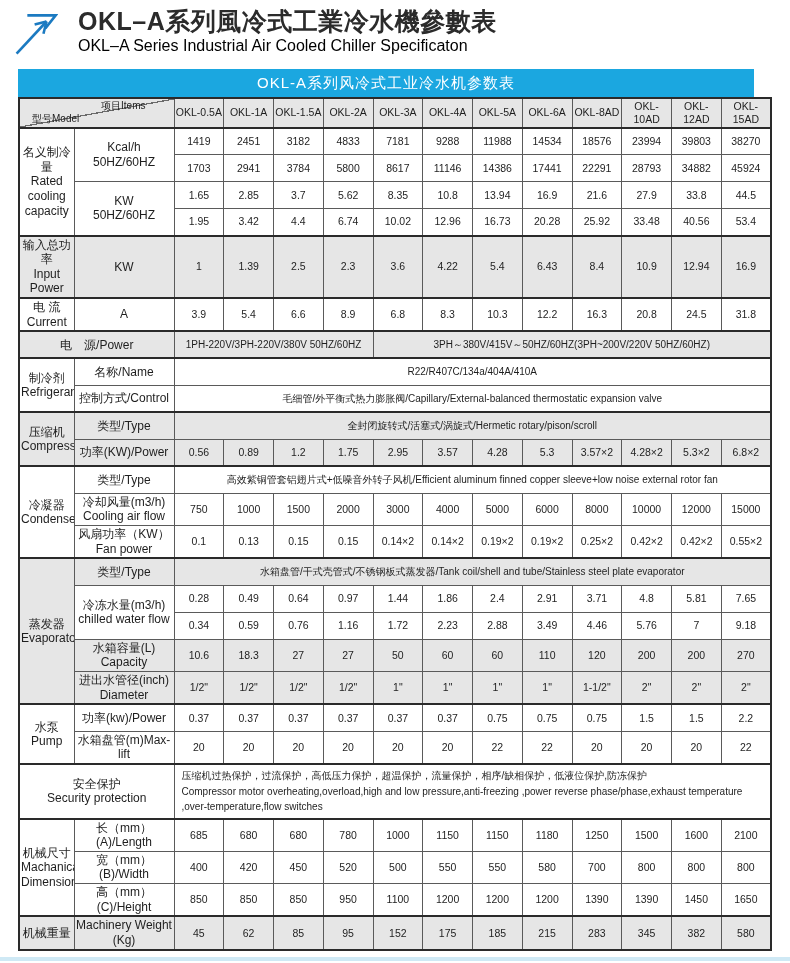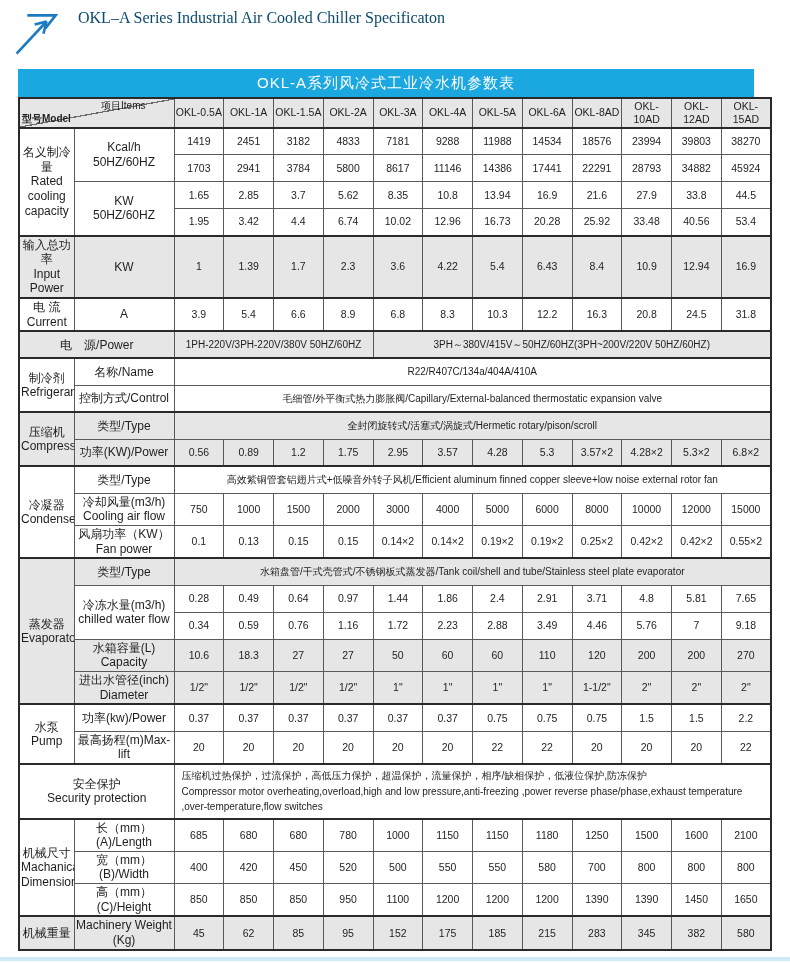--- a/index.html
+++ b/index.html
@@ -5,21 +5,21 @@
   html,body{margin:0;padding:0;background:#fff;}
   body{
     width:790px;height:963px;overflow:hidden;position:relative;
     font-family:"Liberation Sans","DejaVu Sans",sans-serif;color:#222;
   }
   
   .page-header{position:relative;padding:8px 0 0 14px;height:54px;}
   .logo{position:absolute;left:12px;top:10px;width:46px;height:46px;}
   .titles{margin-left:64px;}
   .title-zh{font-size:25px;font-weight:700;letter-spacing:0.5px;color:#2b2b2b;line-height:1.1;}
-  .title-en{font-size:16px;font-weight:400;color:#0c4a6e;line-height:1.25;font-family:Liberation Serif, serif;}
+  .title-en{font-size:16px;font-weight:400;color:#000000;line-height:1.25;}
   
   .banner{
     margin:7px 36px 0 18px;height:28px;background:#1ba7e0;color:#fff;
     font-size:15px;display:flex;align-items:center;justify-content:center;
     letter-spacing:1px;
   }
   
   table.spec{
     margin:0 18px;width:754px;border-collapse:collapse;table-layout:fixed;
     border:2px solid #2a2a2a;
@@ -63,41 +63,42 @@
   tr[data-name="row-width"],tr[data-name="row-height"]{height:18px;}
   tr[data-name="row-security-protection"]{height:56px;}
   tr[data-name="row-machinery-weight"]{height:30px;}
   
   th.corner{
     position:relative;height:100%;
     background-image:linear-gradient(to bottom right,
       transparent calc(50% - 0.6px), #6a6a6a calc(50% - 0.6px),
       #6a6a6a calc(50% + 0.6px), transparent calc(50% + 0.6px));
   }
-  th.corner .c-model{position:absolute;left:2px;bottom:1px;font-size:10px;font-weight:700;}
+  th.corner .c-model{position:absolute;left:12px;bottom:1px;font-size:10px;font-weight:400;}
   th.corner .c-items{position:absolute;right:28px;top:1px;font-size:10px;font-weight:400;}
   
   .notes{margin:13px 10px 0 18px;font-size:10px;color:#333;line-height:1.5;}
   .notes .note-line{white-space:pre-wrap;text-align:center;}
   
   .footer-bar{position:absolute;left:0;bottom:2px;width:790px;height:4px;background:#cfe9f5;}
 </style>
 </head>
 <body data-name="spec-sheet-page">
 
 <div class="page-header" data-name="page-header">
   <svg class="logo" data-name="arrow-up-right-icon" viewBox="0 0 60 60">
     <g fill="none" stroke="#1b7ac1" stroke-width="3.4">
       <path d="M20 7 L57 7 L43.5 24"></path>
       <path d="M6 57 L45 15"></path>
       <path d="M45 15 L29.5 19"></path>
       <path d="M45 15 L41 31"></path>
     </g>
   </svg>
   <div class="titles" data-name="title-block">
+    <div class="title-zh" data-name="page-title-zh">OKL–A系列風冷式工業冷水機參數表</div>
     <div class="title-en" data-name="page-title-en">OKL–A Series Industrial Air Cooled Chiller Specificaton</div>
   </div>
 </div>
 
 <div class="banner" data-name="table-title-banner">OKL-A系列风冷式工业冷水机参数表</div>
 
 <table class="spec" data-name="spec-table">
   <colgroup>
     <col style="width:55px">
       <col style="width:100px">
@@ -192,21 +193,21 @@
         <td class="val" data-name="cell-value">25.92</td>
         <td class="val" data-name="cell-value">33.48</td>
         <td class="val" data-name="cell-value">40.56</td>
         <td class="val" data-name="cell-value">53.4</td>
       </tr>
       <tr data-name="row-input-power" class="gtop">
         <td class="label" data-name="row-group-label">输入总功率<br>Input Power</td>
         <td class="sub" data-name="row-item-label">KW</td>
         <td class="val" data-name="cell-value">1</td>
         <td class="val" data-name="cell-value">1.39</td>
-        <td class="val" data-name="cell-value">1.7</td>
+        <td class="val" data-name="cell-value">2.5</td>
         <td class="val" data-name="cell-value">2.3</td>
         <td class="val" data-name="cell-value">3.6</td>
         <td class="val" data-name="cell-value">4.22</td>
         <td class="val" data-name="cell-value">5.4</td>
         <td class="val" data-name="cell-value">6.43</td>
         <td class="val" data-name="cell-value">8.4</td>
         <td class="val" data-name="cell-value">10.9</td>
         <td class="val" data-name="cell-value">12.94</td>
         <td class="val" data-name="cell-value">16.9</td>
       </tr>
@@ -369,21 +370,21 @@
         <td class="val" data-name="cell-value">0.37</td>
         <td class="val" data-name="cell-value">0.37</td>
         <td class="val" data-name="cell-value">0.75</td>
         <td class="val" data-name="cell-value">0.75</td>
         <td class="val" data-name="cell-value">0.75</td>
         <td class="val" data-name="cell-value">1.5</td>
         <td class="val" data-name="cell-value">1.5</td>
         <td class="val" data-name="cell-value">2.2</td>
       </tr>
       <tr data-name="row-max-lift">
-        <td class="sub" data-name="row-item-label">最高扬程(m)Max-lift</td>
+        <td class="sub" data-name="row-item-label">水箱盘管(m)Max-lift</td>
         <td class="val" data-name="cell-value">20</td>
         <td class="val" data-name="cell-value">20</td>
         <td class="val" data-name="cell-value">20</td>
         <td class="val" data-name="cell-value">20</td>
         <td class="val" data-name="cell-value">20</td>
         <td class="val" data-name="cell-value">20</td>
         <td class="val" data-name="cell-value">22</td>
         <td class="val" data-name="cell-value">22</td>
         <td class="val" data-name="cell-value">20</td>
         <td class="val" data-name="cell-value">20</td>

